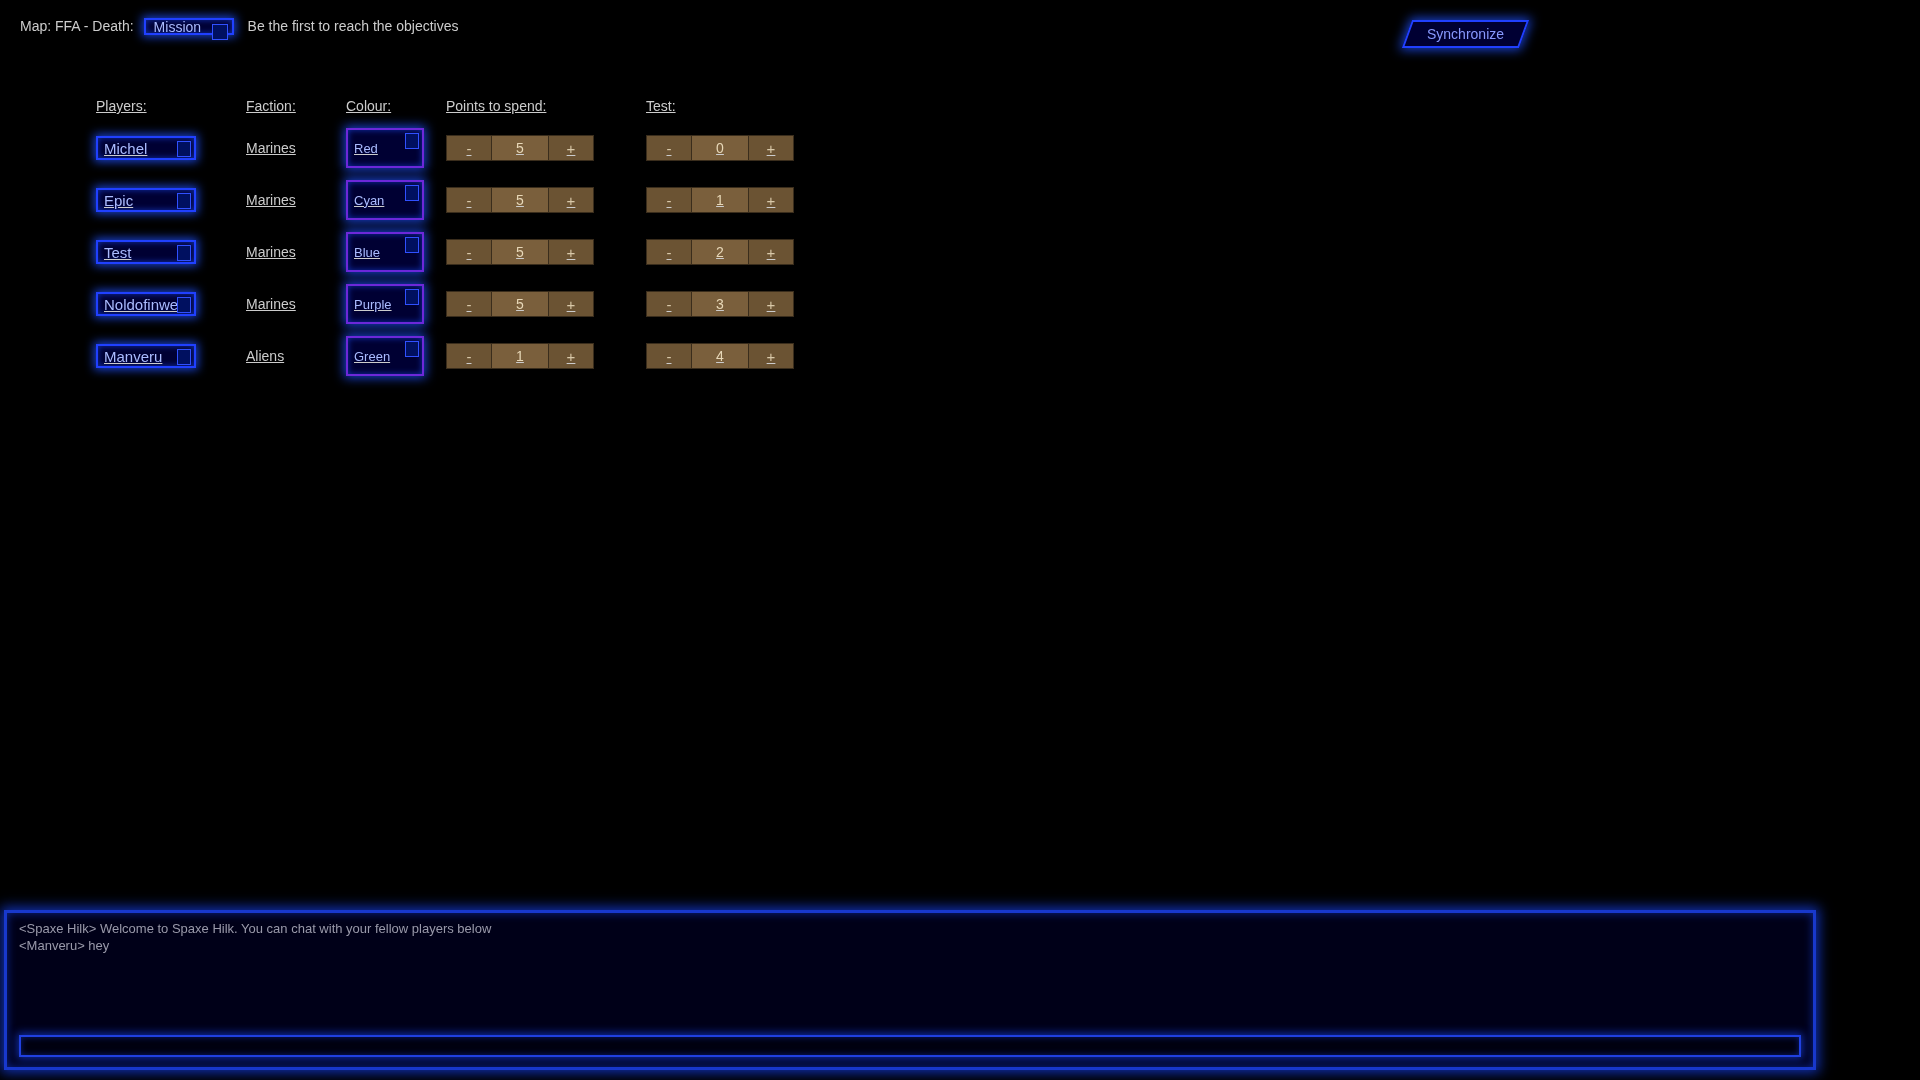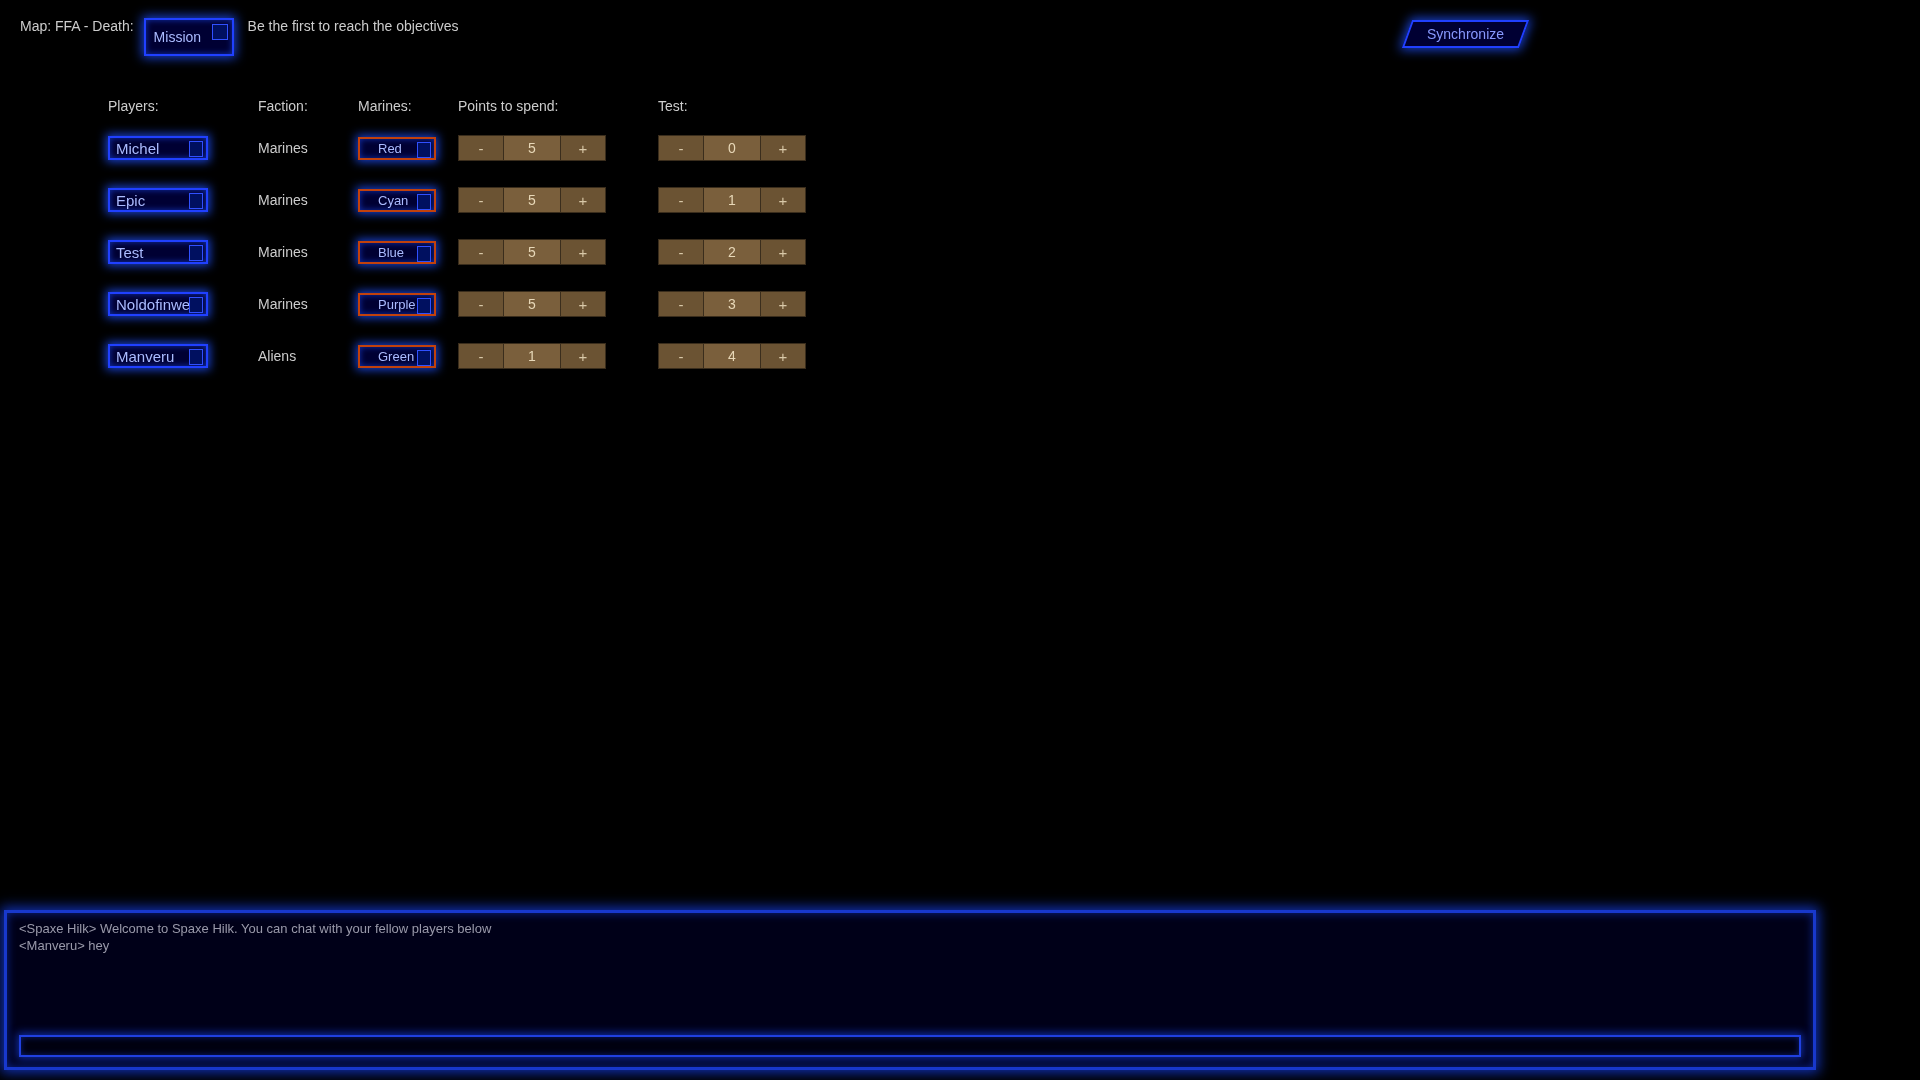--- a/index.html
+++ b/index.html
@@ -31,21 +31,21 @@
   }
   .glow-select {
     background: #000033;
     border: 2px solid #2040ff;
     color: #aabbff;
     padding: 4px 8px;
     font-size: 14px;
     font-family: inherit;
     box-shadow: 0 0 10px 2px rgba(30,80,255,0.8), inset 0 0 6px rgba(30,80,255,0.6);
     min-width: 90px;
-    height: 38px;
+    height: 17px;
     display: flex;
     align-items: center;
     position: relative;
   }
   .glow-select::after {
     content: "";
     position: absolute;
     right: 4px;
     top: 4px;
     width: 14px;
@@ -72,21 +72,22 @@
     transform: skewX(-20deg);
     cursor: pointer;
   }
   .sync-button span {
     display: inline-block;
     transform: skewX(20deg);
   }
   .players-area {
     position: absolute;
     top: 98px;
-    left: 108px;
+    left: 96px;
+    text-decoration: underline;
   }
   .headers {
     display: flex;
     gap: 0;
     margin-bottom: 20px;
   }
   .col-players { width: 150px; }
   .col-faction { width: 100px; }
   .col-colour  { width: 100px; }
   .col-points  { width: 200px; }
@@ -123,27 +124,27 @@
     height: 14px;
     background: #001060;
     border: 1px solid #3050ff;
   }
   .faction-text {
     color: #cccccc;
     font-size: 14px;
   }
   .colour-box {
     background: #000033;
-    border: 2px solid #c2410c;
+    border: 2px solid #6d28d9;
     color: #aabbff;
-    padding: 3px 18px;
+    padding: 3px 6px;
     font-size: 13px;
     box-shadow: 0 0 10px 2px rgba(30,80,255,0.8), inset 0 0 6px rgba(30,80,255,0.6);
     width: 78px;
-    height: 23px;
+    height: 40px;
     position: relative;
     display: flex;
     align-items: center;
   }
   .colour-box::after {
     content: "";
     position: absolute;
     right: 3px;
     top: 3px;
     width: 12px;
@@ -223,21 +224,21 @@
 </div>
 
 <div class="sync-button">
   <span>Synchronize</span>
 </div>
 
 <div class="players-area">
   <div class="headers">
     <div class="col-players"><span class="header-label">Players:</span></div>
     <div class="col-faction"><span class="header-label">Faction:</span></div>
-    <div class="col-colour"><span class="header-label">Marines:</span></div>
+    <div class="col-colour"><span class="header-label">Colour:</span></div>
     <div class="col-points"><span class="header-label">Points to spend:</span></div>
     <div class="col-team"><span class="header-label">Test:</span></div>
   </div>
 
   <div class="player-row">
     <div class="col-players">
       <div class="name-box">
         <span>Michel</span>
       </div>
     </div>

